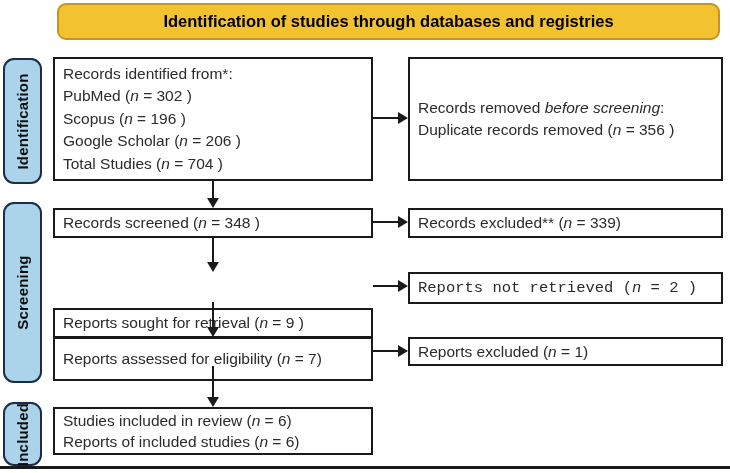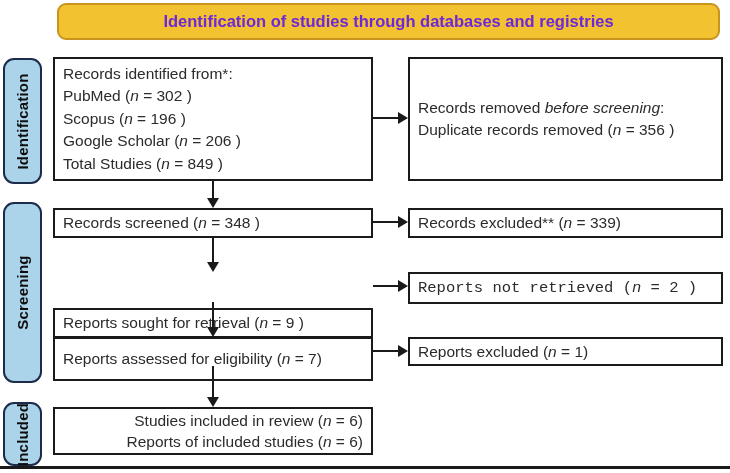--- a/index.html
+++ b/index.html
@@ -7,21 +7,21 @@
     position:relative; width:730px; height:473px; background:#ffffff;
     font-family:"Liberation Sans", sans-serif;
     color:var(--text, #2b2b2b); overflow:hidden;
   }
   .title-banner {
     position:absolute; left:57px; top:3px; width:663px; height:37px;
     background:var(--title-bg, #F2C230);
     border:2px solid var(--title-border, #C8941E);
     border-radius:9px; box-sizing:border-box;
     display:flex; align-items:center; justify-content:center;
-    font-weight:bold; font-size:16.5px; color:#6d28d9;
+    font-weight:bold; font-size:16.5px; color:#000000;
   }
   .stage {
     position:absolute; left:3px; width:39px; box-sizing:border-box;
     background:var(--stage-bg, #ABD4EA);
     border:2px solid var(--stage-border, #1C2B4A);
     border-radius:11px;
     display:flex; align-items:center; justify-content:center;
   }
   .stage .vtext {
     transform:rotate(-90deg); white-space:nowrap;
@@ -66,21 +66,21 @@
   </div>
   <div class="stage" style="top:402px; height:64px;">
     <span class="vtext">Included</span>
   </div>
 
   <div class="box multi" style="left:53px; top:57px; width:320px; height:124px;">
     <p class="line"><span class="seg">Records identified from*:</span><i class="seg"></i><span class="seg"></span></p>
     <p class="line"><span class="seg">PubMed (</span><i class="seg">n</i><span class="seg"> = 302 )</span></p>
     <p class="line"><span class="seg">Scopus (</span><i class="seg">n</i><span class="seg"> = 196 )</span></p>
     <p class="line"><span class="seg">Google Scholar (</span><i class="seg">n</i><span class="seg"> = 206 )</span></p>
-    <p class="line"><span class="seg">Total Studies (</span><i class="seg">n</i><span class="seg"> = 849 )</span></p>
+    <p class="line"><span class="seg">Total Studies (</span><i class="seg">n</i><span class="seg"> = 704 )</span></p>
   </div>
 
   <div class="box multi" style="left:408px; top:57px; width:315px; height:124px;">
     <p class="line"><span class="seg">Records removed </span><i class="seg">before screening</i><span class="seg">:</span></p>
     <p class="line"><span class="seg">Duplicate records removed (</span><i class="seg">n</i><span class="seg"> = 356 )</span></p>
   </div>
 
   <div class="box single" style="left:53px; top:208px; width:320px; height:30px;padding-left:8px;">
     <p class="line"><span class="seg">Records screened (</span><i class="seg">n</i><span class="seg"> = 348 )</span></p>
   </div>
@@ -95,21 +95,21 @@
     <p class="line"><span class="seg">Reports not retrieved (</span><i class="seg">n</i><span class="seg"> = 2 )</span></p>
   </div>
 
   <div class="box single" style="left:53px; top:337px; width:320px; height:44px;">
     <p class="line"><span class="seg">Reports assessed for eligibility (</span><i class="seg">n</i><span class="seg"> = 7)</span></p>
   </div>
   <div class="box single" style="left:408px; top:337px; width:315px; height:29px;">
     <p class="line"><span class="seg">Reports excluded (</span><i class="seg">n</i><span class="seg"> = 1)</span></p>
   </div>
 
-  <div class="box multi tight" style="left:53px; top:407px; width:320px; height:48px;align-items:flex-end;">
+  <div class="box multi tight" style="left:53px; top:407px; width:320px; height:48px;">
     <p class="line"><span class="seg">Studies included in review (</span><i class="seg">n</i><span class="seg"> = 6)</span></p>
     <p class="line"><span class="seg">Reports of included studies (</span><i class="seg">n</i><span class="seg"> = 6)</span></p>
   </div>
 
   <div>
     <div class="hline" style="left:373px; top:117px; width:26px;"></div>
     <div class="head-right" style="left:398px; top:112px;"></div>
   </div>
   <div>
     <div class="hline" style="left:373px; top:221px; width:26px;"></div>

